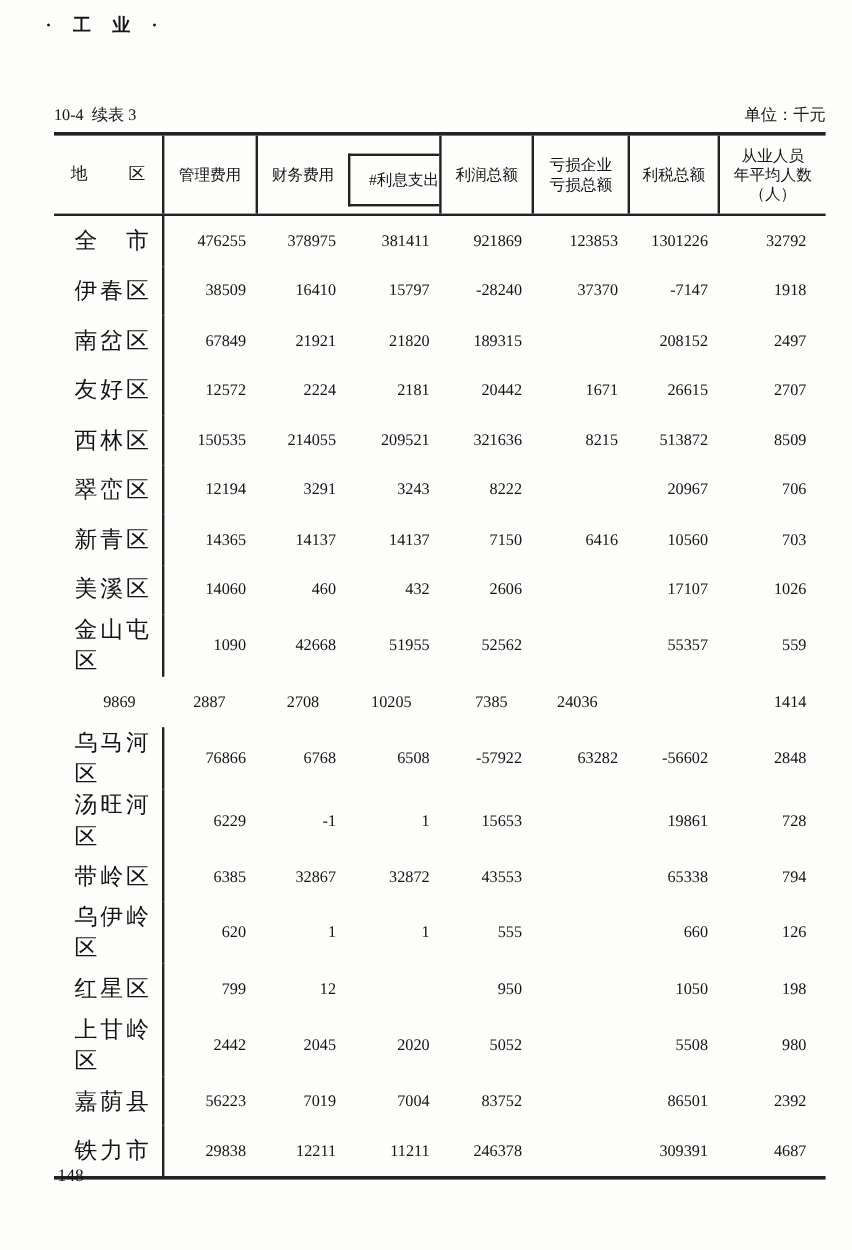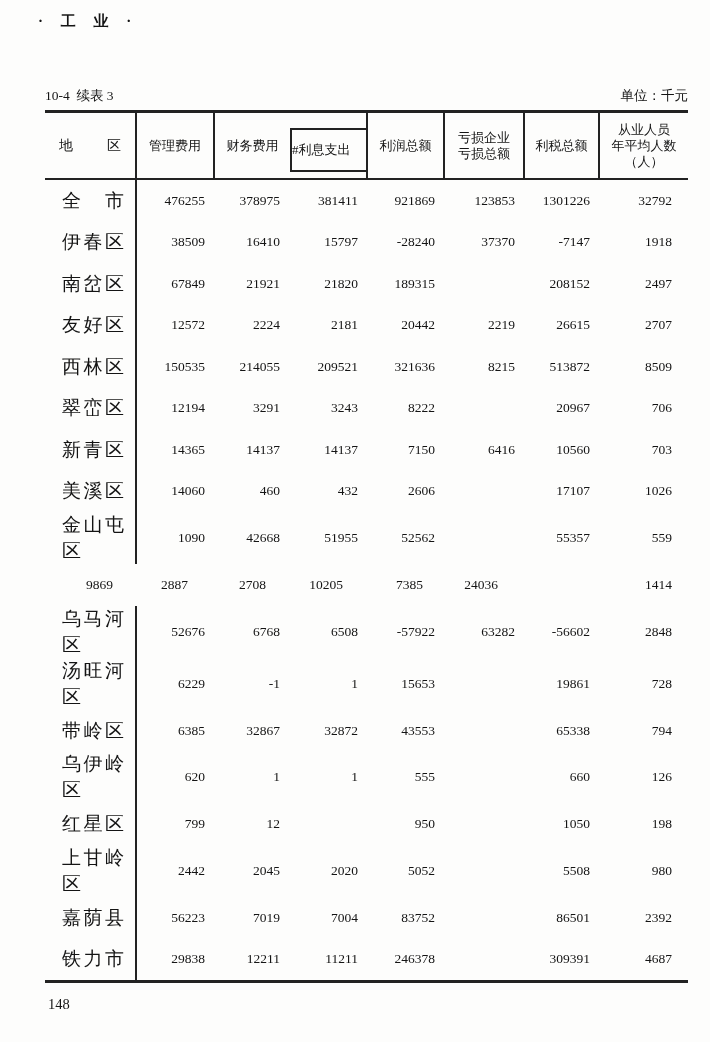--- a/index.html
+++ b/index.html
@@ -54,21 +54,21 @@
 
   .th-region-inner {
     display:inline-block; width:62px;
     text-align:justify; text-align-last:justify;
     font-size:14px;
   }
   .th-interest { position:relative; }
   .interest-box {
     position:absolute; left:0; right:0; top:15px; bottom:6px;
     border:2px solid #222; border-right:none;
-    display:flex; align-items:center; justify-content:flex-start;
+    display:flex; align-items:center; justify-content:flex-end;
     font-size:13px;
   }
 
   .tbody { display:flex; flex-direction:column; height:800px; }
   .tr { flex:1; display:flex; }
   .td {
     box-sizing:border-box;
     display:flex; align-items:center;
     font-size:13.5px;
   }
@@ -80,21 +80,21 @@
     display:inline-block; width:62px;
     text-align:justify; text-align-last:justify;
     font-size:19px;
   }
   .td.num { justify-content:flex-end; padding-right:10px; }
   .td.c0{width:78px} .td.c1{width:75px} .td.c2{width:78px}
   .td.c3{width:77px} .td.c4{width:80px} .td.c5{width:75px}
   .td.c6{width:88px; flex:1; padding-right:16px}
 
   .page-number {
-    position:absolute; left:48px; top:996px;
+    position:absolute; left:48px; top:972px;
     font-size:14.5px;
   }
 </style>
 </head>
 <body>
 
 <div class="page">
 
   <div class="corner-mark bind">· 工 业 ·</div>
 
@@ -175,21 +175,21 @@
           <div class="td num c6">2497</div>
         </div>
         <div class="tr">
           <div class="td region">
             <span class="region-name">友好区</span>
           </div>
           <div class="td num c0">12572</div>
           <div class="td num c1">2224</div>
           <div class="td num c2">2181</div>
           <div class="td num c3">20442</div>
-          <div class="td num c4">2219</div>
+          <div class="td num c4">1671</div>
           <div class="td num c5">26615</div>
           <div class="td num c6">2707</div>
         </div>
         <div class="tr">
           <div class="td region">
             <span class="region-name">西林区</span>
           </div>
           <div class="td num c0">150535</div>
           <div class="td num c1">214055</div>
           <div class="td num c2">209521</div>
@@ -252,21 +252,21 @@
           <div class="td num c2">2708</div>
           <div class="td num c3">10205</div>
           <div class="td num c4">7385</div>
           <div class="td num c5">24036</div>
           <div class="td num c6">1414</div>
         </div>
         <div class="tr">
           <div class="td region">
             <span class="region-name">乌马河区</span>
           </div>
-          <div class="td num c0">52676</div>
+          <div class="td num c0">76866</div>
           <div class="td num c1">6768</div>
           <div class="td num c2">6508</div>
           <div class="td num c3">-57922</div>
           <div class="td num c4">63282</div>
           <div class="td num c5">-56602</div>
           <div class="td num c6">2848</div>
         </div>
         <div class="tr">
           <div class="td region">
             <span class="region-name">汤旺河区</span>

